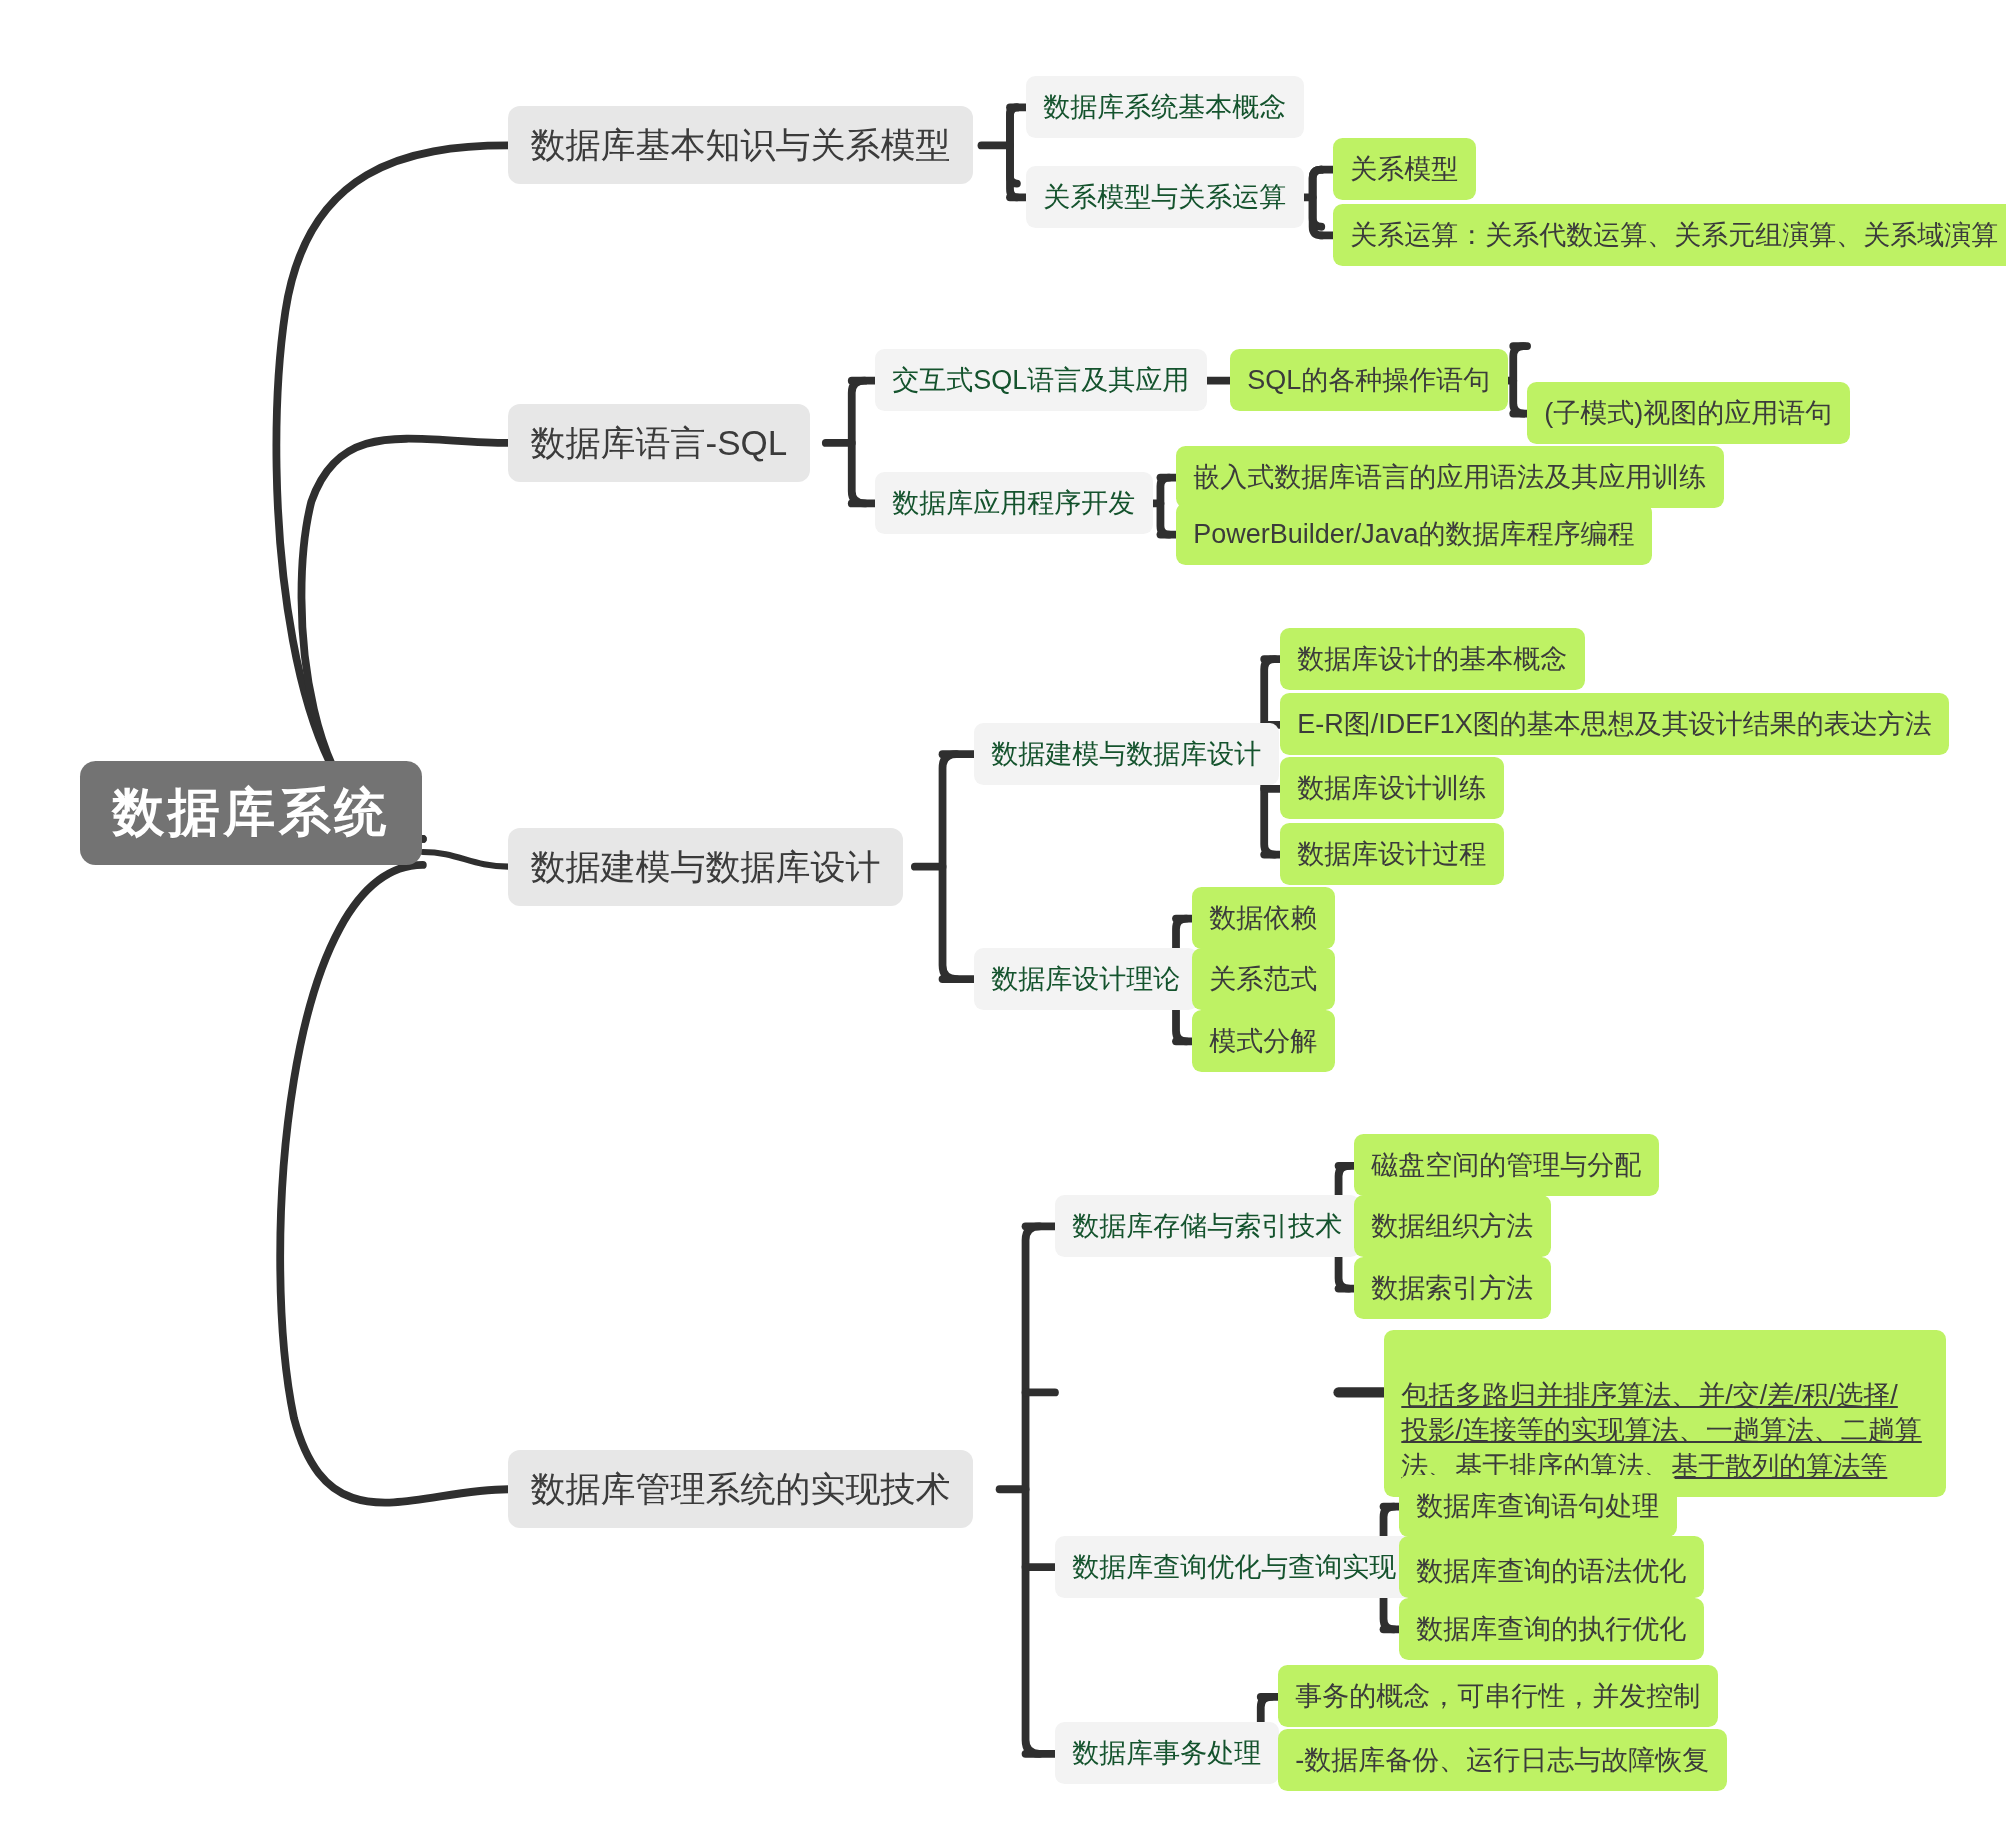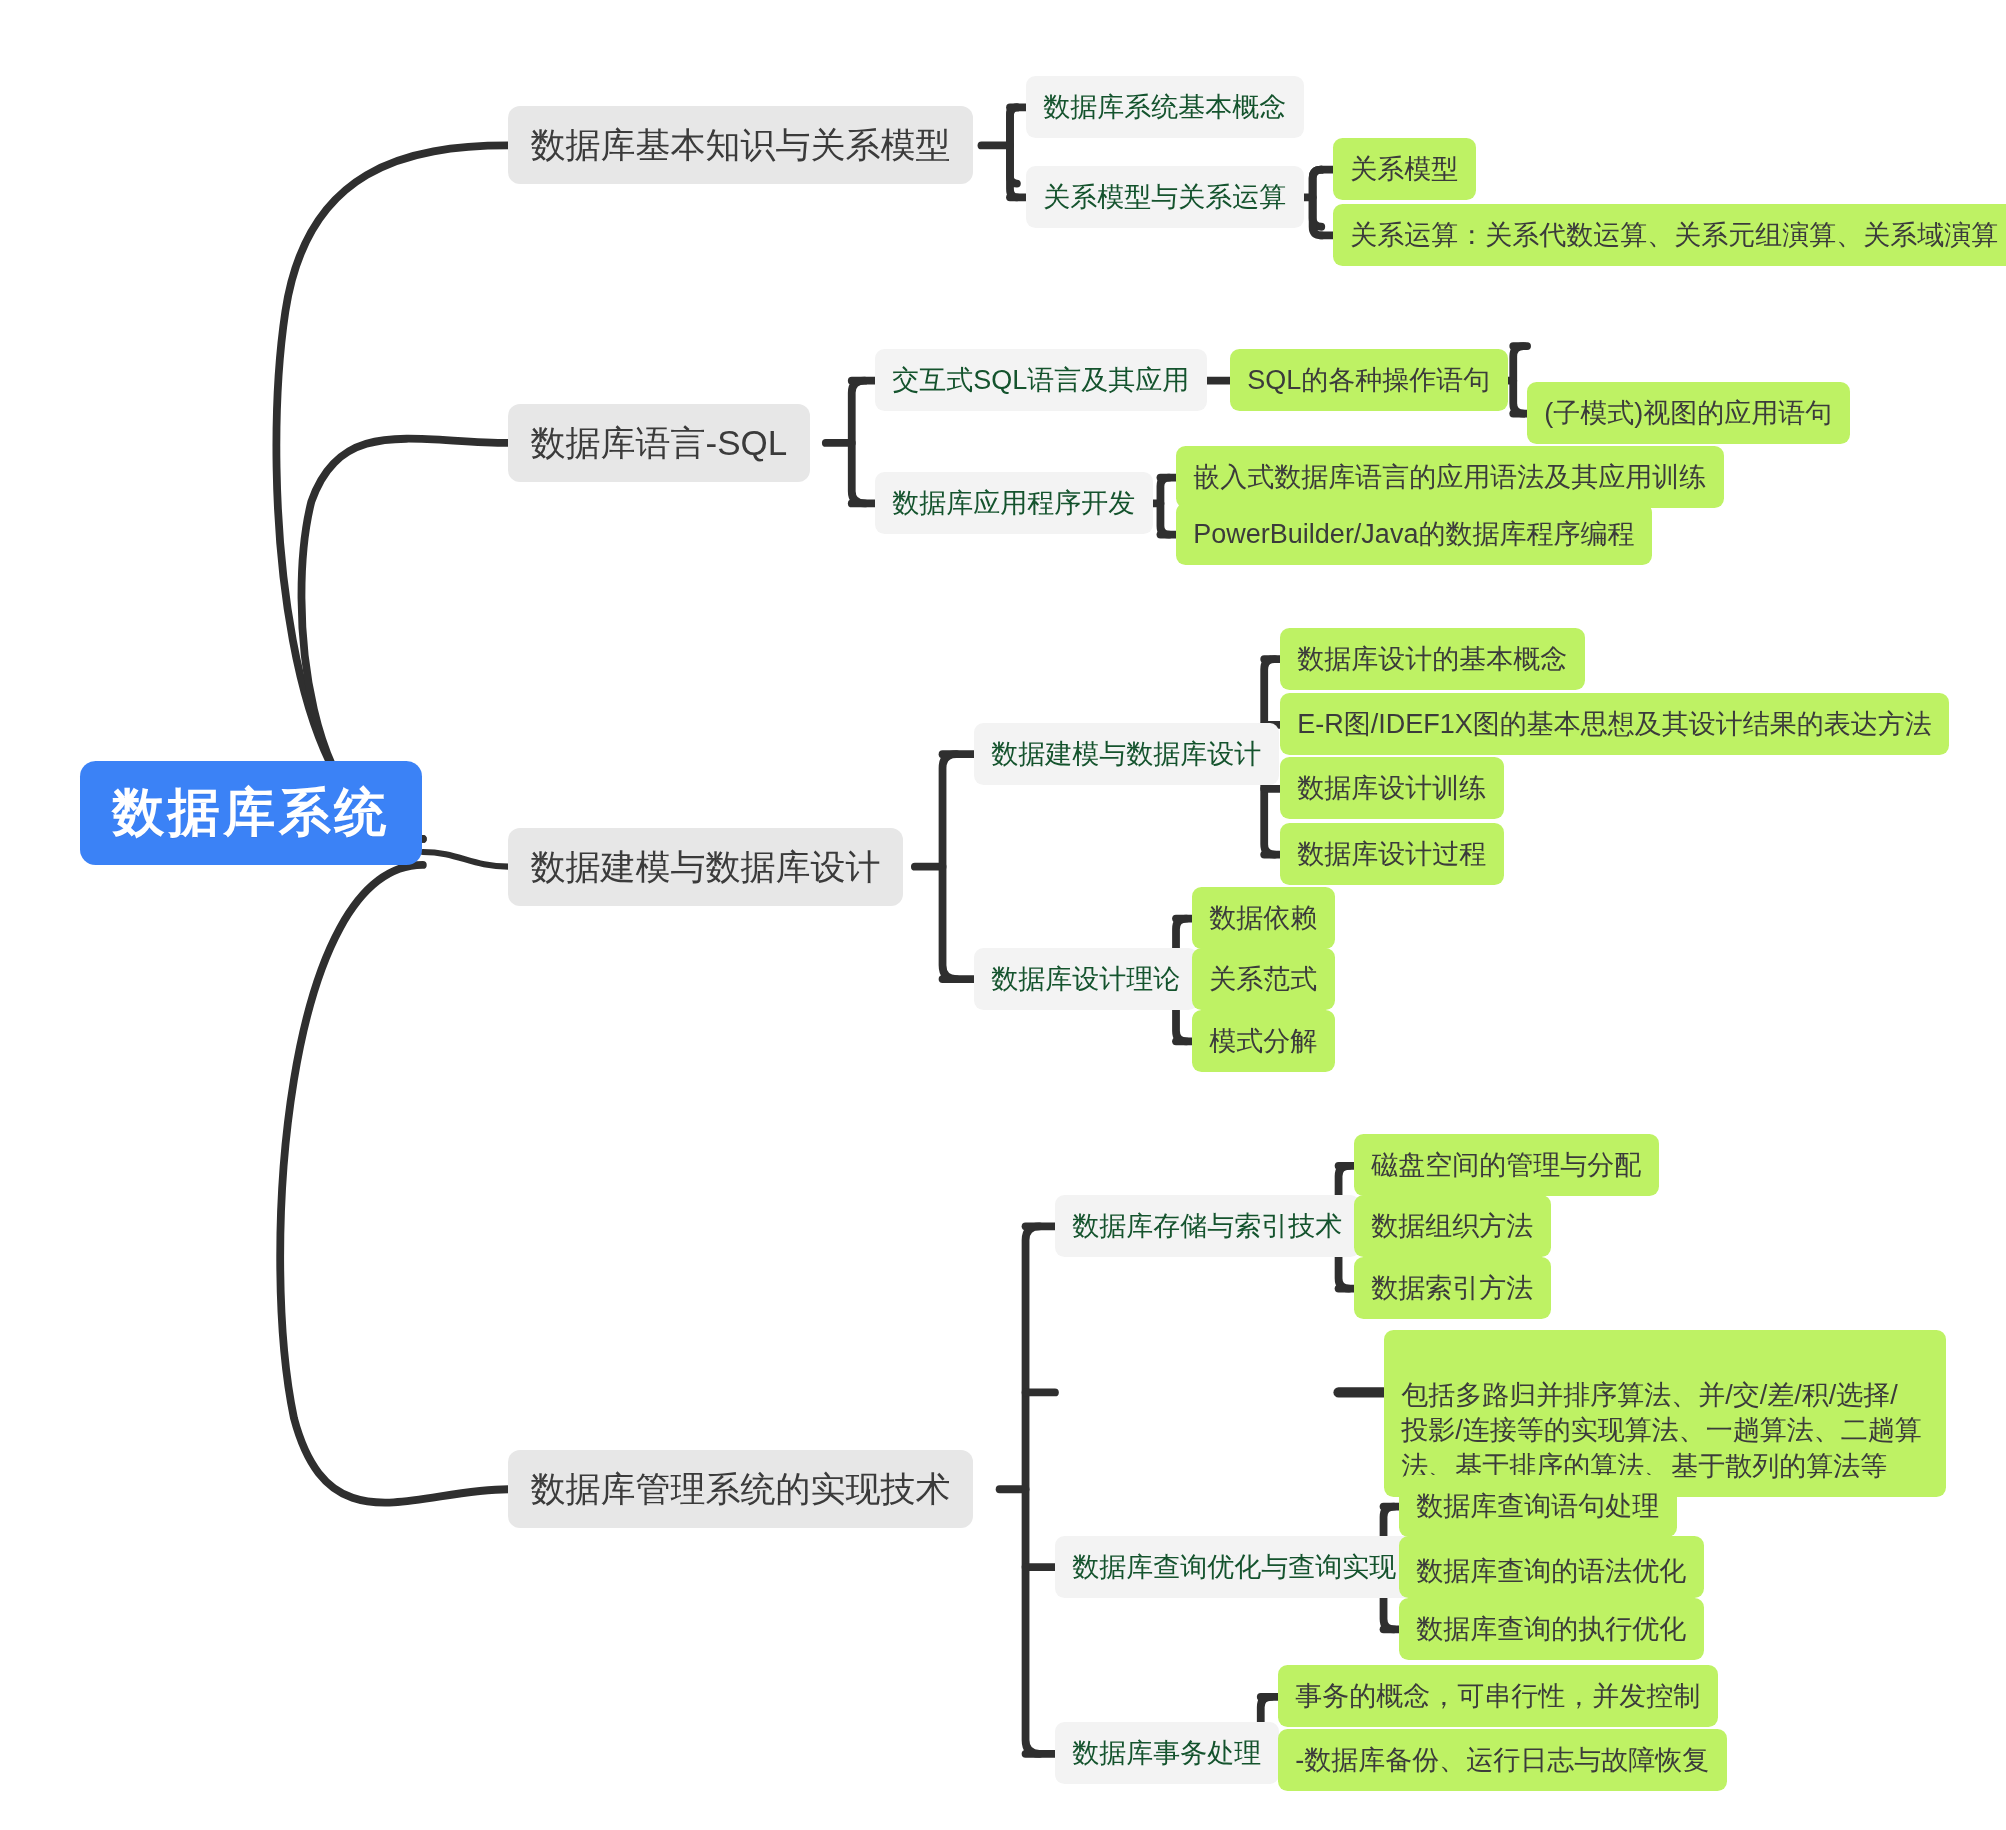--- a/index.html
+++ b/index.html
@@ -24,21 +24,21 @@
     position:absolute;
     box-sizing:border-box;
     display:flex;
     align-items:center;
     border-radius:10.4px;
     white-space:nowrap;
     z-index:3;
   }
   
   .root{
-    background:#3b82f6;
+    background:#737373;
     border-radius:15.6px;
     color:#ffffff;
     font-weight:bold;
     font-size:52px;
     letter-spacing:3.5px;
     justify-content:center;
     padding:0 29px;
     text-shadow:0 0.9px 0 rgba(0,0,0,.05);
   }
   
@@ -63,20 +63,21 @@
     color:#3B3B3B;
     font-size:27px;
     padding:9.5px 17.3px;
     border-radius:9.5px;
   }
   .multiline{
     white-space:pre-line;
     line-height:1.32;
     display:block;
     padding:12px 17.3px;
+    text-decoration:underline;
   }
 </style>
 </head>
 <body>
 
 <div id="canvas">
 
   <svg id="links" viewBox="0 0 2321 2117" xmlns="http://www.w3.org/2000/svg">
     <g fill="none" stroke="#2F2F2F" stroke-linecap="round" stroke-linejoin="round">
 

